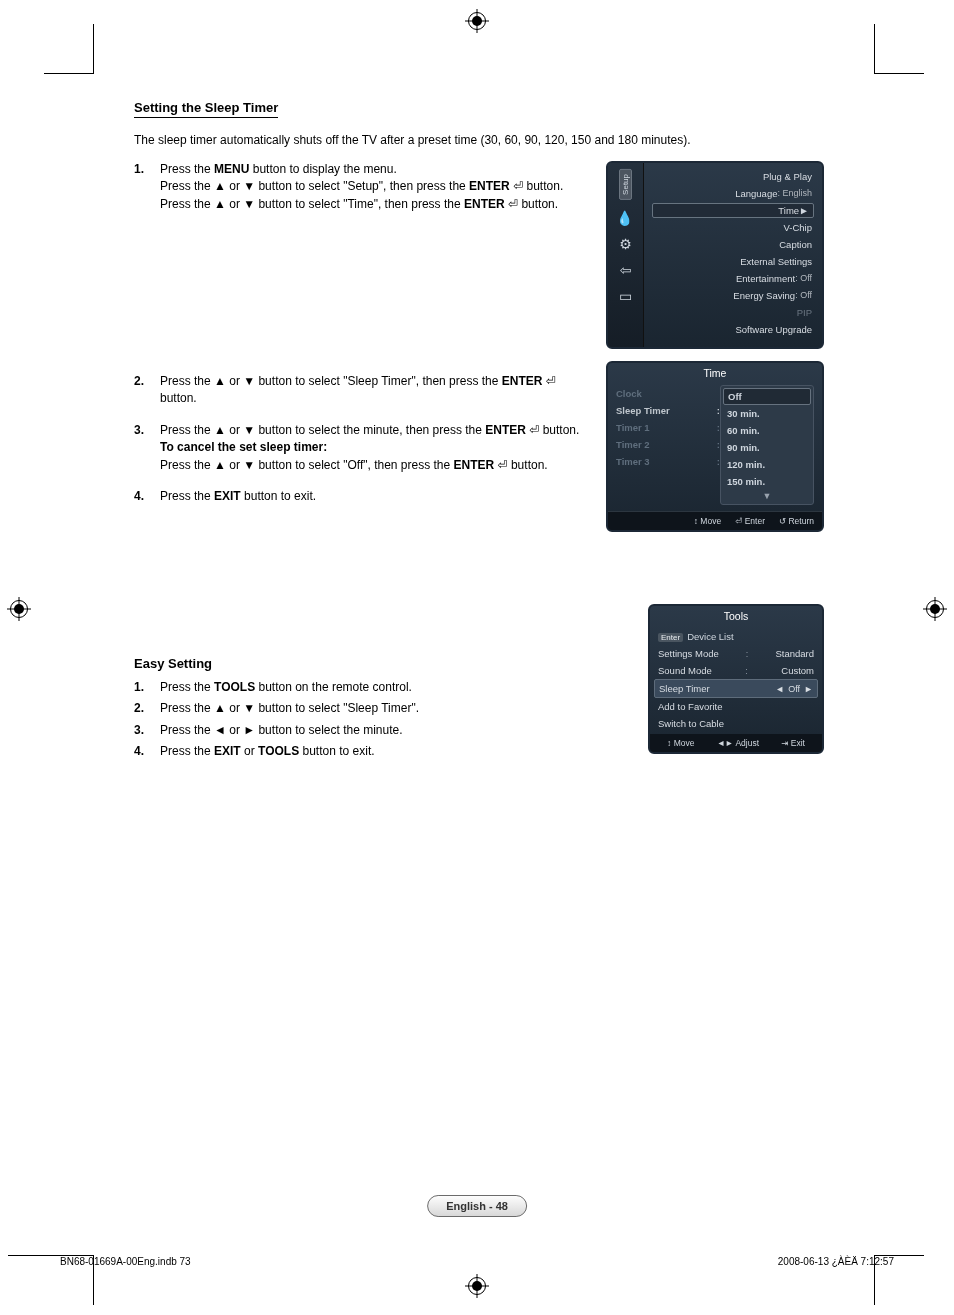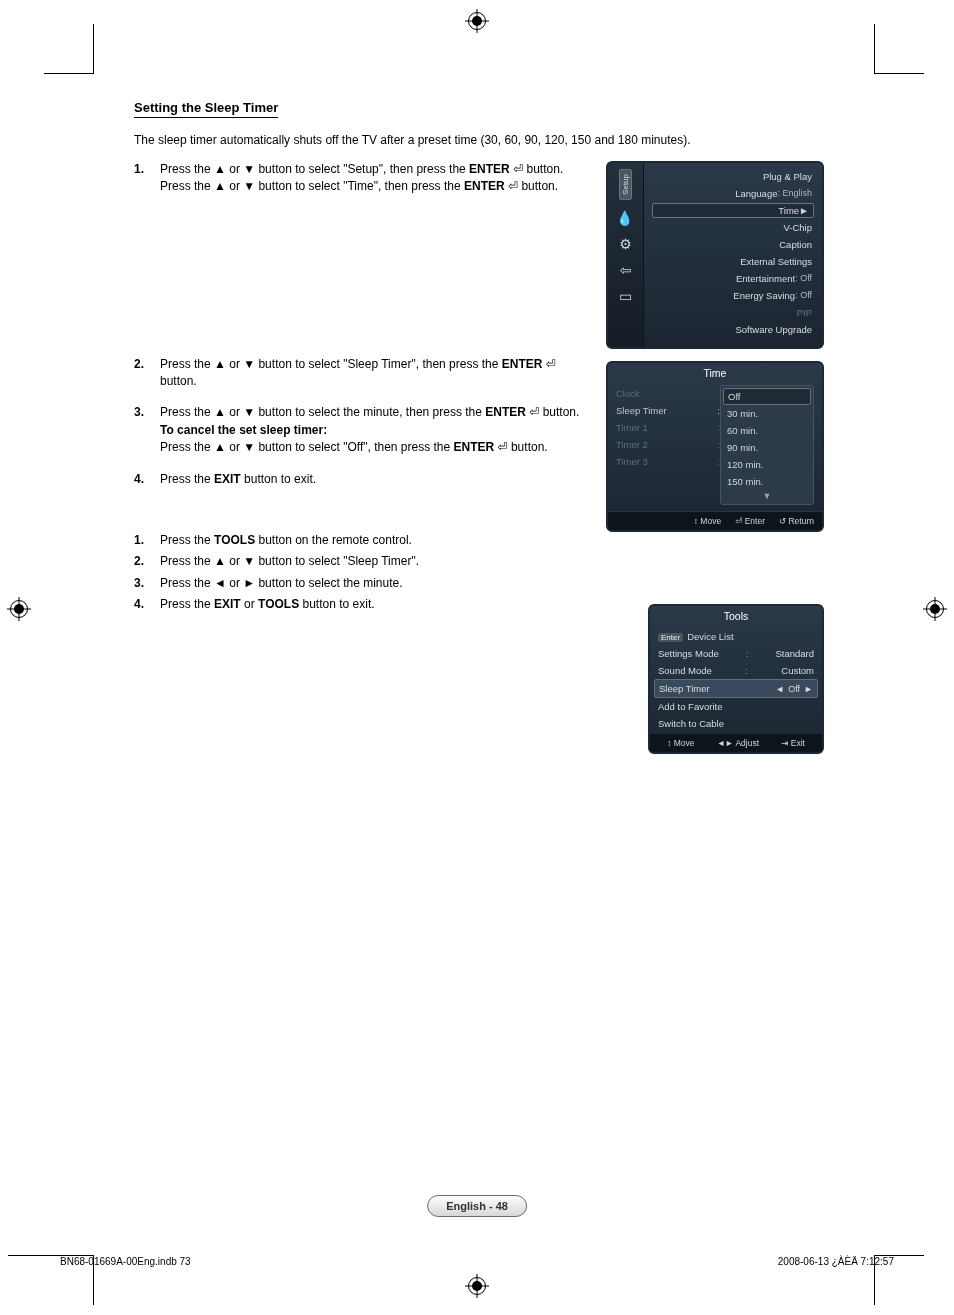--- a/index.html
+++ b/index.html
@@ -43,21 +43,21 @@
   .osd-main { flex:1; padding: 6px 8px 8px; position:relative;}
   .osd-item { padding: 2px 2px; display:flex; justify-content:flex-end; align-items:center; margin-bottom:2px;}
   .osd-item.dim { color:#6a7580; }
   .osd-item.sel { background:#212b37; border:1px solid #677480; border-radius:2px; padding:1px 4px;}
   .osd-item .val { color:#b0b6bd; font-size:9px;}
   .sel-arrow { font-size:10px; color:#cfd6de;}
 
   
   .osd2 { border: 2px solid #1c2836; border-radius: 6px; background: linear-gradient(#2b3948,#1a2530); color:#d8dde3; font-size:9.5px; width:218px; overflow:hidden;}
   .osd2-title { text-align:center; padding:4px 0 6px; font-size:10.5px; color:#fff;}
-  .osd2-body { display:flex; padding:0 8px 6px; }
+  .osd2-body { display:flex; padding:0 8px 6px; font-weight:bold;}
   .osd2-left { flex:1; }
   .osd2-left .li { padding:3px 0; display:flex; justify-content:space-between; color:#5f6e7d;}
   .osd2-left .li.act { color:#bfc6cd; }
   .osd2-right { width:94px; border:1px solid #475362; border-radius:3px; background:#2d3a48; padding:2px 0;}
   .osd2-right .opt { padding:3px 6px; color:#cfd6de;}
   .osd2-right .opt.sel { background:#202a35; border:1px solid #66727f; border-radius:2px; margin:0 2px; padding:2px 4px;}
   .osd2-right .arrow { text-align:center; color:#98a2ad; font-size:9px; padding:1px 0;}
   .osd2-foot { background:#0e141b; border-top:1px solid #2c3640; padding:4px 8px; display:flex; justify-content:flex-end; gap:14px; font-size:8.5px; color:#cfd6de;}
   .osd2-foot span::before { margin-right:3px; }
 
@@ -99,20 +99,21 @@
       <div class="reg-inner"></div>
     </div>
 
   <div class="section-title">Setting the Sleep Timer</div>
   <div class="intro">The sleep timer automatically shuts off the TV after a preset time (30, 60, 90, 120, 150 and 180 minutes).</div>
 
   <div class="two-col">
     <div class="left-col">
       <ol class="steps" id="steps-main">
           <li>
+            <div><span>Press the </span><b>MENU</b><span> button to display the menu.</span></div>
             <div><span>Press the ▲ or ▼ button to select "Setup", then press the </span><b>ENTER</b><span> </span><span class="enter-glyph">⏎</span><span> button.</span></div>
             <div><span>Press the ▲ or ▼ button to select "Time", then press the </span><b>ENTER</b><span> </span><span class="enter-glyph">⏎</span><span> button.</span></div>
           </li>
           <li style="margin-top: 160px;">
             <div><span>Press the ▲ or ▼ button to select "Sleep Timer", then press the </span><b>ENTER</b><span> </span><span class="enter-glyph">⏎</span><span> button.</span></div>
           </li>
           <li>
             <div><span>Press the ▲ or ▼ button to select the minute, then press the </span><b>ENTER</b><span> </span><span class="enter-glyph">⏎</span><span> button.</span></div>
             <div><b>To cancel the set sleep timer:</b></div>
             <div><span>Press the ▲ or ▼ button to select "Off", then press the </span><b>ENTER</b><span> </span><span class="enter-glyph">⏎</span><span> button.</span></div>
@@ -215,20 +216,21 @@
         </div>
         <div class="osd2-foot">
           <span><span>↕</span> <span>Move</span></span>
           <span><span>⏎</span> <span>Enter</span></span>
           <span><span>↺</span> <span>Return</span></span>
         </div>
       </div>
     </div>
   </div>
 
+  <div class="easy-title">Easy Setting</div>
   <ol class="steps" id="steps-easy">
       <li style="margin-bottom: 4px;">
         <div><span>Press the </span><b>TOOLS</b><span> button on the remote control.</span></div>
       </li>
       <li style="margin-bottom: 4px;">
         <div><span>Press the ▲ or ▼ button to select "Sleep Timer".</span></div>
       </li>
       <li style="margin-bottom: 4px;">
         <div><span>Press the ◄ or ► button to select the minute.</span></div>
       </li>

